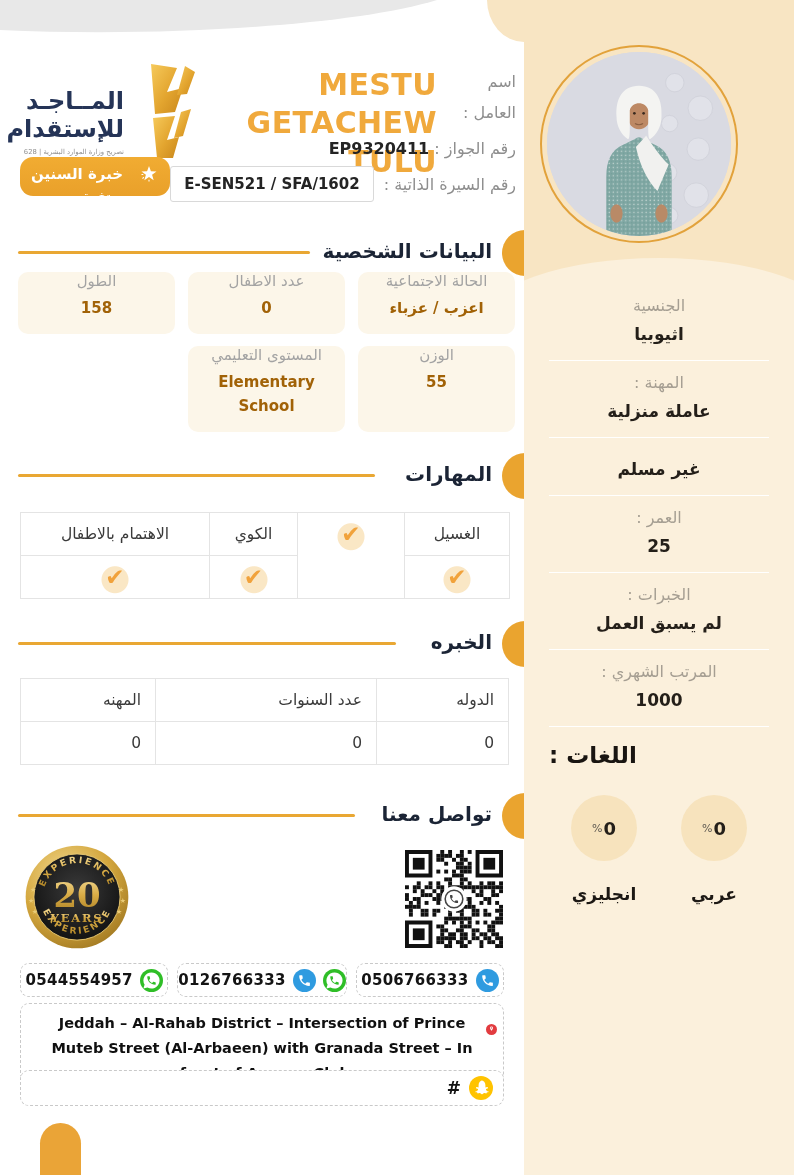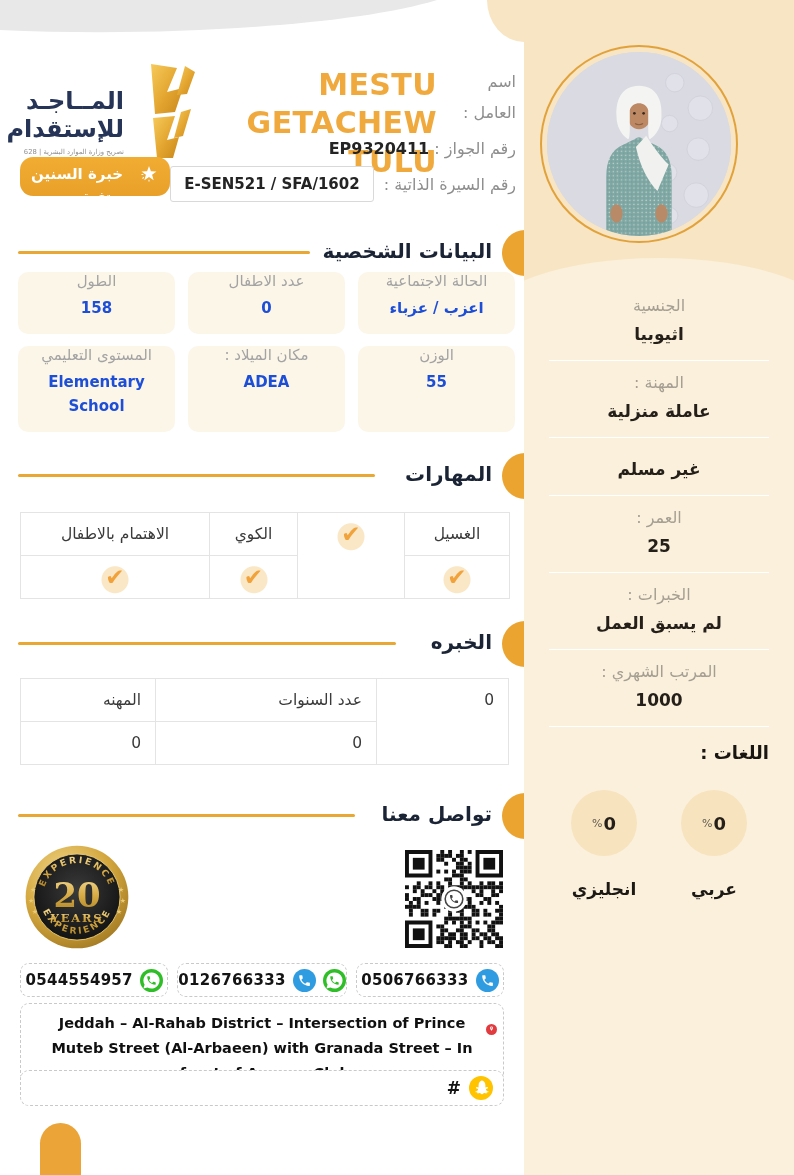--- a/index.html
+++ b/index.html
@@ -44,21 +44,21 @@
 .hd-personal{top:230px}.hd-personal .sec-line{width:292px}
 .hd-skills{top:453px}.hd-skills .sec-line{width:357px}
 .hd-exp{top:621px}.hd-exp .sec-line{width:378px}
 .hd-contact{top:793px}.hd-contact .sec-line{width:337px}
 
 
 .cards{position:absolute;left:18px;top:272px;width:497px;display:grid;direction:rtl;
   grid-template-columns:1fr 1fr 1fr;grid-template-rows:62px 86px;gap:12px 13px}
 .card{background:#FCF6E9;border-radius:10px;text-align:center;}
 .card .lbl{font-size:15px;color:#A3A3A3}
-.card .val{font-size:15px;font-weight:700;color:#1d4ed8;margin-top:6px;line-height:1.6;padding:0 8px}
+.card .val{font-size:15px;font-weight:700;color:#a16207;margin-top:6px;line-height:1.6;padding:0 8px}
 
 
 .tbl{position:absolute;display:flex;direction:rtl;border:1px solid #E4E4E4;background:#fff}
 .col{border-left:1px solid #E4E4E4}
 .col:last-child{border-left:0}
 .cell{display:flex;align-items:center;height:42px;font-size:15.5px;color:#3A3A3A}
 .cell.hd{border-bottom:1px solid #E4E4E4;height:43px}
 .c-center{justify-content:center}
 .c-right{justify-content:flex-start;padding-right:14px}
 .skills-tbl{left:20px;top:512px}
@@ -91,21 +91,21 @@
 .sb-circle{position:absolute;left:-75px;top:-90px;width:420px;height:420px;border-radius:50%;background:#F8E5C3}
 .sb-dome{position:absolute;left:-40px;top:258px;width:350px;height:917px;background:#FBF0DC;
   border-radius:175px 175px 0 0/62px 62px 0 0}
 .photo-ring{position:absolute;left:16px;top:45px;width:198px;height:198px;border:2px solid #E2A23B;
   border-radius:50%;padding:5px;z-index:2}
 .photo{width:100%;height:100%;border-radius:50%;overflow:hidden;background:#D8D9E1}
 .sb-fields{position:absolute;top:284px;left:25px;width:220px;z-index:3;text-align:center;direction:rtl}
 .sb-field{padding:12px 0 16px;border-bottom:1px solid rgba(255,255,255,.95)}
 .sb-field .lbl{color:#A59E92;font-size:16px}
 .sb-field .val{color:#241F19;font-weight:700;font-size:17px;margin-top:9px}
-.langs-title{margin-top:15px;font-size:18px;font-weight:700;color:#191511;text-align:right}
+.langs-title{margin-top:15px;font-size:23px;font-weight:700;color:#191511;text-align:left}
 .lang-row{display:flex;direction:rtl;justify-content:center;gap:44px;margin-top:27px}
 .lang{text-align:center}
 .lang-circle{width:66px;height:66px;border-radius:50%;background:#F7E3BD;display:flex;
   align-items:center;justify-content:center;direction:ltr}
 .pct{font-size:11px;color:#5F5A52;margin-right:1px}
 .pv{font-size:18px;font-weight:700;color:#241F19}
 .lang-name{margin-top:23px;font-size:17px;font-weight:600;color:#1C1814}
 </style>
 </head>
 <body>
@@ -178,24 +178,20 @@
       </div>
       <div class="card">
         <div class="lbl">الطول</div>
         <div class="val">158</div>
       </div>
       <div class="card">
         <div class="lbl">الوزن</div>
         <div class="val">55</div>
       </div>
       <div class="card">
-        <div class="lbl">مكان الميلاد :</div>
-        <div class="val">ADEA</div>
-      </div>
-      <div class="card">
         <div class="lbl">المستوى التعليمي</div>
         <div class="val">Elementary School</div>
       </div>
     </div>
 
     <div class="sec-head hd-skills">
       <div class="sec-line"></div>
       <div class="sec-title">المهارات</div>
       <div class="sec-bullet"></div>
     </div>
@@ -225,20 +221,21 @@
       </div>
     </div>
 
     <div class="sec-head hd-exp">
       <div class="sec-line"></div>
       <div class="sec-title">الخبره</div>
       <div class="sec-bullet"></div>
     </div>
     <div class="tbl exp-tbl">
       <div class="col" style="width:132px">
+        <div class="cell hd c-right">الدوله</div>
         <div class="cell c-right">0</div>
       </div>
       <div class="col" style="width:221px">
         <div class="cell hd c-right">عدد السنوات</div>
         <div class="cell c-right">0</div>
       </div>
       <div class="col" style="width:134px">
         <div class="cell hd c-right">المهنه</div>
         <div class="cell c-right">0</div>
       </div>

